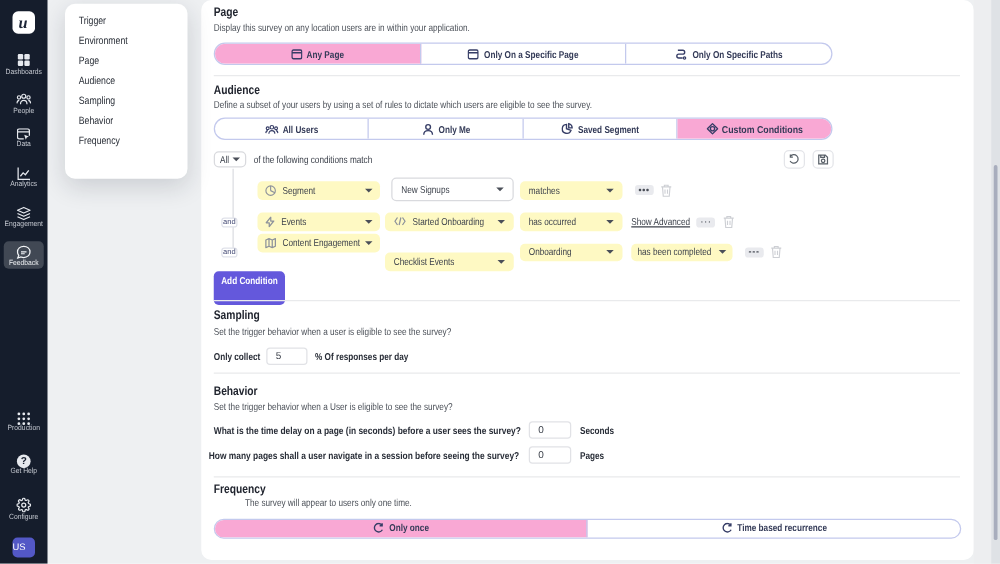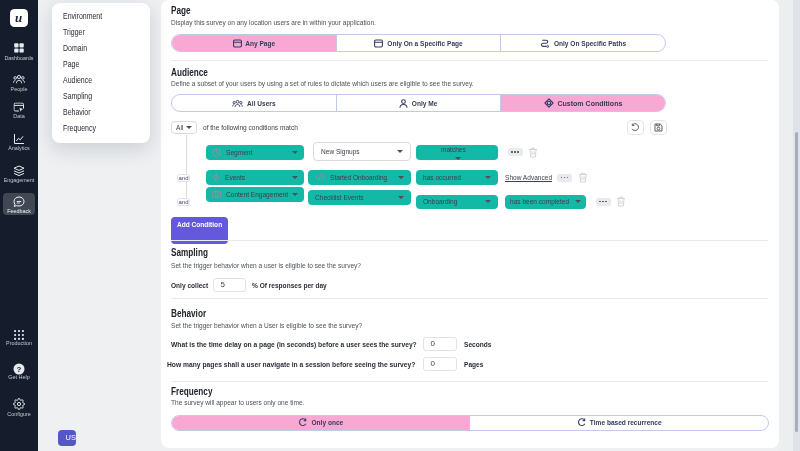--- a/index.html
+++ b/index.html
@@ -8,42 +8,42 @@
   .abs { position:absolute; }
   .sq { display:inline-block; transform:scaleX(0.82); transform-origin:0 50%; white-space:nowrap; }
   .sqc { display:inline-block; transform:scaleX(0.82); transform-origin:50% 50%; white-space:nowrap; }
 
   
   #sidebar { left:0; top:0; width:38px; height:451px; background:#151d2c; }
   .nlbl { position:absolute; width:38px; left:0; text-align:center; font-size:6px; color:#c6cad2; line-height:7px; transform:scaleX(0.9); }
   .nico { position:absolute; left:19px; transform:translate(-50%,-50%); }
   #logo { position:absolute; left:9.5px; top:8.5px; width:18px; height:18px; background:#fff; border-radius:4.5px; color:#1b2436; text-align:center; font-family:"Liberation Serif",serif; font-style:italic; font-weight:bold; font-size:13px; line-height:17px; }
   #fbhl { position:absolute; left:3px; top:193px; width:32px; height:22px; background:#414854; border-radius:4px; }
-  #usav { position:absolute; left:10px; top:430px; width:18px; height:16px; background:#5358c6; border-radius:4px; color:#fff; font-size:7.5px; font-weight:normal; text-align:right; line-height:16px;margin-left:48px; }
+  #usav { position:absolute; left:10px; top:430px; width:18px; height:16px; background:#5358c6; border-radius:4px; color:#fff; font-size:7.5px; font-weight:normal; text-align:left; line-height:16px; }
 
   
   #popup { left:51.5px; top:3px; width:98.5px; height:140px; background:#fff; border-radius:8px; box-shadow:0 6px 20px rgba(25,30,48,0.16); padding-top:5px; z-index:5; }
   #popup div { height:16px; line-height:16px; padding-left:11px; font-size:8.5px; color:#272c35; font-weight:500; }
 
   
   #card { left:161px; top:0; width:618px; height:448px; background:#fff; border-radius:8px; }
 
   .h1 { position:absolute; left:171px; font-size:10px; font-weight:bold; color:#20242e; line-height:13px; }
   .desc { position:absolute; left:171px; font-size:8px; color:#4b5058; line-height:10px; }
   .divider { position:absolute; left:171px; width:597px; height:1px; background:#e9eaec; }
 
   
   .pill { position:absolute; left:171px; border:1px solid #c3c9ed; border-radius:10px; background:#fff; display:flex; overflow:hidden; }
   .seg { flex:1; display:flex; align-items:center; justify-content:center; gap:4px; font-size:8px; font-weight:bold; color:#333a57; border-right:1px solid #c3c9ed; }
   .seg:last-child { border-right:none; }
   .seg.sel { background:#f9a8d4; }
   .seg svg { flex:0 0 auto; }
 
   
-  .dd { position:absolute; background:#14b8a6; border-radius:4px; display:flex; align-items:center; font-size:8px; color:#3c414b; }
+  .dd { position:absolute; background:#fef9c3; border-radius:4px; display:flex; align-items:center; font-size:8px; color:#3c414b; }
   .dd .tx { flex:1; overflow:hidden; }
   .dd svg.lead { margin-right:5px; flex:0 0 auto; }
   .chev { width:0; height:0; border-left:3px solid transparent; border-right:3px solid transparent; border-top:3.5px solid #4a4f58; margin-left:3px; flex:0 0 auto; }
   .ddw { background:#fff; border:1px solid #d9dade; }
   .andb { position:absolute; width:13px; height:8px; background:#fff; border:1px solid #e0e2ea; border-radius:2.5px; font-size:6px; color:#3d4470; text-align:center; line-height:6.5px; }
   .dots { position:absolute; width:15px; height:8px; background:#e9eaee; border-radius:2.5px; display:flex; align-items:center; justify-content:center; gap:1.5px; }
   .dots i { width:1.6px; height:1.6px; background:#4a4e57; border-radius:50%; }
   .lbl8 { position:absolute; font-size:8px; color:#3c414b; }
   .bold8 { position:absolute; font-size:8px; font-weight:bold; color:#282d37; white-space:nowrap; }
   .inp { position:absolute; background:#fff; border:1px solid #e1e2e6; border-radius:3px; font-size:8px; color:#3c414b; line-height:12px; padding-left:7px; }
@@ -127,23 +127,22 @@
   <div class="nlbl" style="top:374px">Get Help</div>
 
   <svg class="nico" style="top:404px" width="12" height="12" viewBox="0 0 24 24" fill="none" stroke="#e6e9ee" stroke-width="2">
     <circle cx="12" cy="12" r="3.2"></circle>
     <path d="M19.4 15a1.65 1.65 0 0 0 .33 1.82l.06.06a2 2 0 1 1-2.83 2.83l-.06-.06a1.65 1.65 0 0 0-1.82-.33 1.65 1.65 0 0 0-1 1.51V21a2 2 0 1 1-4 0v-.09A1.65 1.65 0 0 0 9 19.4a1.65 1.65 0 0 0-1.82.33l-.06.06a2 2 0 1 1-2.83-2.83l.06-.06a1.65 1.65 0 0 0 .33-1.82 1.65 1.65 0 0 0-1.51-1H3a2 2 0 1 1 0-4h.09A1.65 1.65 0 0 0 4.6 9a1.65 1.65 0 0 0-.33-1.82l-.06-.06a2 2 0 1 1 2.83-2.83l.06.06a1.65 1.65 0 0 0 1.82.33H9a1.65 1.65 0 0 0 1-1.51V3a2 2 0 1 1 4 0v.09a1.65 1.65 0 0 0 1 1.51 1.65 1.65 0 0 0 1.82-.33l.06-.06a2 2 0 1 1 2.83 2.83l-.06.06a1.65 1.65 0 0 0-.33 1.82V9a1.65 1.65 0 0 0 1.51 1H21a2 2 0 1 1 0 4h-.09a1.65 1.65 0 0 0-1.51 1z"></path>
   </svg>
   <div class="nlbl" style="top:410.5px">Configure</div>
   <div id="usav">US</div>
 
   <div class="abs" id="popup">
+    <div><span class="sq">Trigger</span></div>
     <div><span class="sq">Environment</span></div>
-    <div><span class="sq">Trigger</span></div>
-    <div><span class="sq">Domain</span></div>
     <div><span class="sq">Page</span></div>
     <div><span class="sq">Audience</span></div>
     <div><span class="sq">Sampling</span></div>
     <div><span class="sq">Behavior</span></div>
     <div><span class="sq">Frequency</span></div>
   </div>
 
   <div class="abs" id="card"></div>
 
   <div class="h1" style="top:4px;"><span class="sq">Page</span></div>
@@ -187,20 +186,27 @@
       </svg>
       <span class="sqc" style="margin:0 -3.2px;">All Users</span>
     </div>
     <div class="seg">
       <svg width="9" height="9" viewBox="0 0 9 9" fill="none" stroke="#363d66" stroke-width="1.1">
         <circle cx="4.5" cy="2.6" r="1.9"></circle>
         <path d="M1 8.8 C1 6.7 2.5 5.5 4.5 5.5 C6.5 5.5 8 6.7 8 8.8"></path>
       </svg>
       <span class="sqc" style="margin:0 -3.0px;">Only Me</span>
     </div>
+    <div class="seg">
+      <svg width="10" height="10" viewBox="0 0 10 10" fill="none" stroke="#363d66" stroke-width="1.1">
+        <path d="M7.8 6.3 A3.6 3.6 0 1 1 4.2 1.5 L4.2 5 Z"></path>
+        <path d="M6 0.9 A3.6 3.6 0 0 1 8.7 4.3 L6 4.3 Z"></path>
+      </svg>
+      <span class="sqc" style="margin:0 -5.7px;">Saved Segment</span>
+    </div>
     <div class="seg sel">
       <svg width="10" height="10" viewBox="0 0 10 10" fill="none" stroke="#363d66" stroke-width="1.1" stroke-linejoin="round">
         <path d="M5 0.9 L9.1 5 L5 9.1 L0.9 5 Z"></path>
         <circle cx="5" cy="5" r="1.7"></circle>
       </svg>
       <span class="sqc" style="margin:0 -5.2px; transform:scaleX(0.88);">Custom Conditions</span>
     </div>
   </div>
 
   <div class="dd ddw" style="left:171px; top:121px; width:25.5px; height:13px; padding:0 4px;">
@@ -229,21 +235,21 @@
       <circle cx="5" cy="5" r="4.2"></circle>
       <path d="M5 5 V0.8 M5 5 L8.8 6.8"></path>
     </svg>
     <span class="tx"><span class="sq">Segment</span></span>
     <span class="chev"></span>
   </div>
   <div class="dd ddw" style="left:312.5px; top:142px; width:98.5px; height:18.5px; padding:0 7px;">
     <span class="tx"><span class="sq">New Signups</span></span>
     <span class="chev"></span>
   </div>
-  <div class="dd" style="left:415.5px; top:145px; width:82px; height:14.5px; padding:0 7px;flex-direction:column;">
+  <div class="dd" style="left:415.5px; top:145px; width:82px; height:14.5px; padding:0 7px;">
     <span class="tx"><span class="sq">matches</span></span>
     <span class="chev"></span>
   </div>
   <div class="dots" style="left:507.5px; top:148px;">
     <i></i>
     <i></i>
     <i></i>
   </div>
   <svg class="trash" style="left:527.5px; top:146.5px;" width="10" height="11" viewBox="0 0 10 11" fill="none" stroke="#cdcfd4" stroke-width="0.9">
     <path d="M1 2.5 H9 M3.5 2.5 V1.2 H6.5 V2.5 M2 2.5 L2.6 10 H7.4 L8 2.5 M4 4.5 V8 M6 4.5 V8"></path>
@@ -280,21 +286,21 @@
   </svg>
 
   <div class="andb" style="left:177px; top:197.5px;">and</div>
   <div class="dd" style="left:206px; top:187px; width:98px; height:14.5px; padding:0 6px;">
     <svg class="lead" width="9" height="9" viewBox="0 0 9 9" fill="none" stroke="#8d929b" stroke-width="1" stroke-linejoin="round">
       <path d="M0.7 2 L3.2 0.9 L5.8 2 L8.3 0.9 V7 L5.8 8.1 L3.2 7 L0.7 8.1 Z M3.2 0.9 V7 M5.8 2 V8.1"></path>
     </svg>
     <span class="tx"><span class="sq">Content Engagement</span></span>
     <span class="chev"></span>
   </div>
-  <div class="dd" style="left:307.5px; top:190px; width:103px; height:14.5px; padding:0 7px;">
+  <div class="dd" style="left:307.5px; top:202px; width:103px; height:14.5px; padding:0 7px;">
     <span class="tx"><span class="sq">Checklist Events</span></span>
     <span class="chev"></span>
   </div>
   <div class="dd" style="left:415.5px; top:194.5px; width:82px; height:14.5px; padding:0 7px;">
     <span class="tx"><span class="sq">Onboarding</span></span>
     <span class="chev"></span>
   </div>
   <div class="dd" style="left:505px; top:194.5px; width:80.5px; height:14.5px; padding:0 5px;">
     <span class="tx"><span class="sq">has been completed</span></span>
     <span class="chev"></span>
@@ -322,21 +328,21 @@
   <div class="desc" style="top:320.5px;"><span class="sq">Set the trigger behavior when a User is eligible to see the survey?</span></div>
   <div class="bold8" style="left:171px; top:340px;"><span class="sq" style="transform:scaleX(0.84);">What is the time delay on a page (in seconds) before a user sees the survey?</span></div>
   <div class="inp" style="left:422.5px; top:337px; width:34.5px; height:14px;">0</div>
   <div class="bold8" style="left:464px; top:340px;"><span class="sq">Seconds</span></div>
   <div class="bold8" style="left:167px; top:359.5px;"><span class="sq" style="transform:scaleX(0.84);">How many pages shall a user navigate in a session before seeing the survey?</span></div>
   <div class="inp" style="left:422.5px; top:356.5px; width:34.5px; height:14px;">0</div>
   <div class="bold8" style="left:464px; top:359.5px;"><span class="sq">Pages</span></div>
   <div class="divider" style="top:380.5px;"></div>
 
   <div class="h1" style="top:385px;"><span class="sq">Frequency</span></div>
-  <div class="desc" style="top:398px;"><span class="sq">The survey will appear to users only one time.</span></div>
+  <div class="desc" style="top:398px;margin-left:25px;"><span class="sq">The survey will appear to users only one time.</span></div>
   <div class="pill" style="top:414.5px; width:597.5px; height:16.5px; border-radius:9px;">
     <div class="seg sel">
       <svg width="9" height="9" viewBox="0 0 9 9" fill="none" stroke="#363d66" stroke-width="1.1">
         <path d="M7.7 2.2 A3.4 3.4 0 1 0 7.9 5.8"></path>
         <path d="M7.7 0.6 V2.6 H5.7"></path>
       </svg>
       <span class="sqc" style="margin:0 -3.5px;">Only once</span>
     </div>
     <div class="seg">
       <svg width="9" height="9" viewBox="0 0 9 9" fill="none" stroke="#363d66" stroke-width="1.1">

